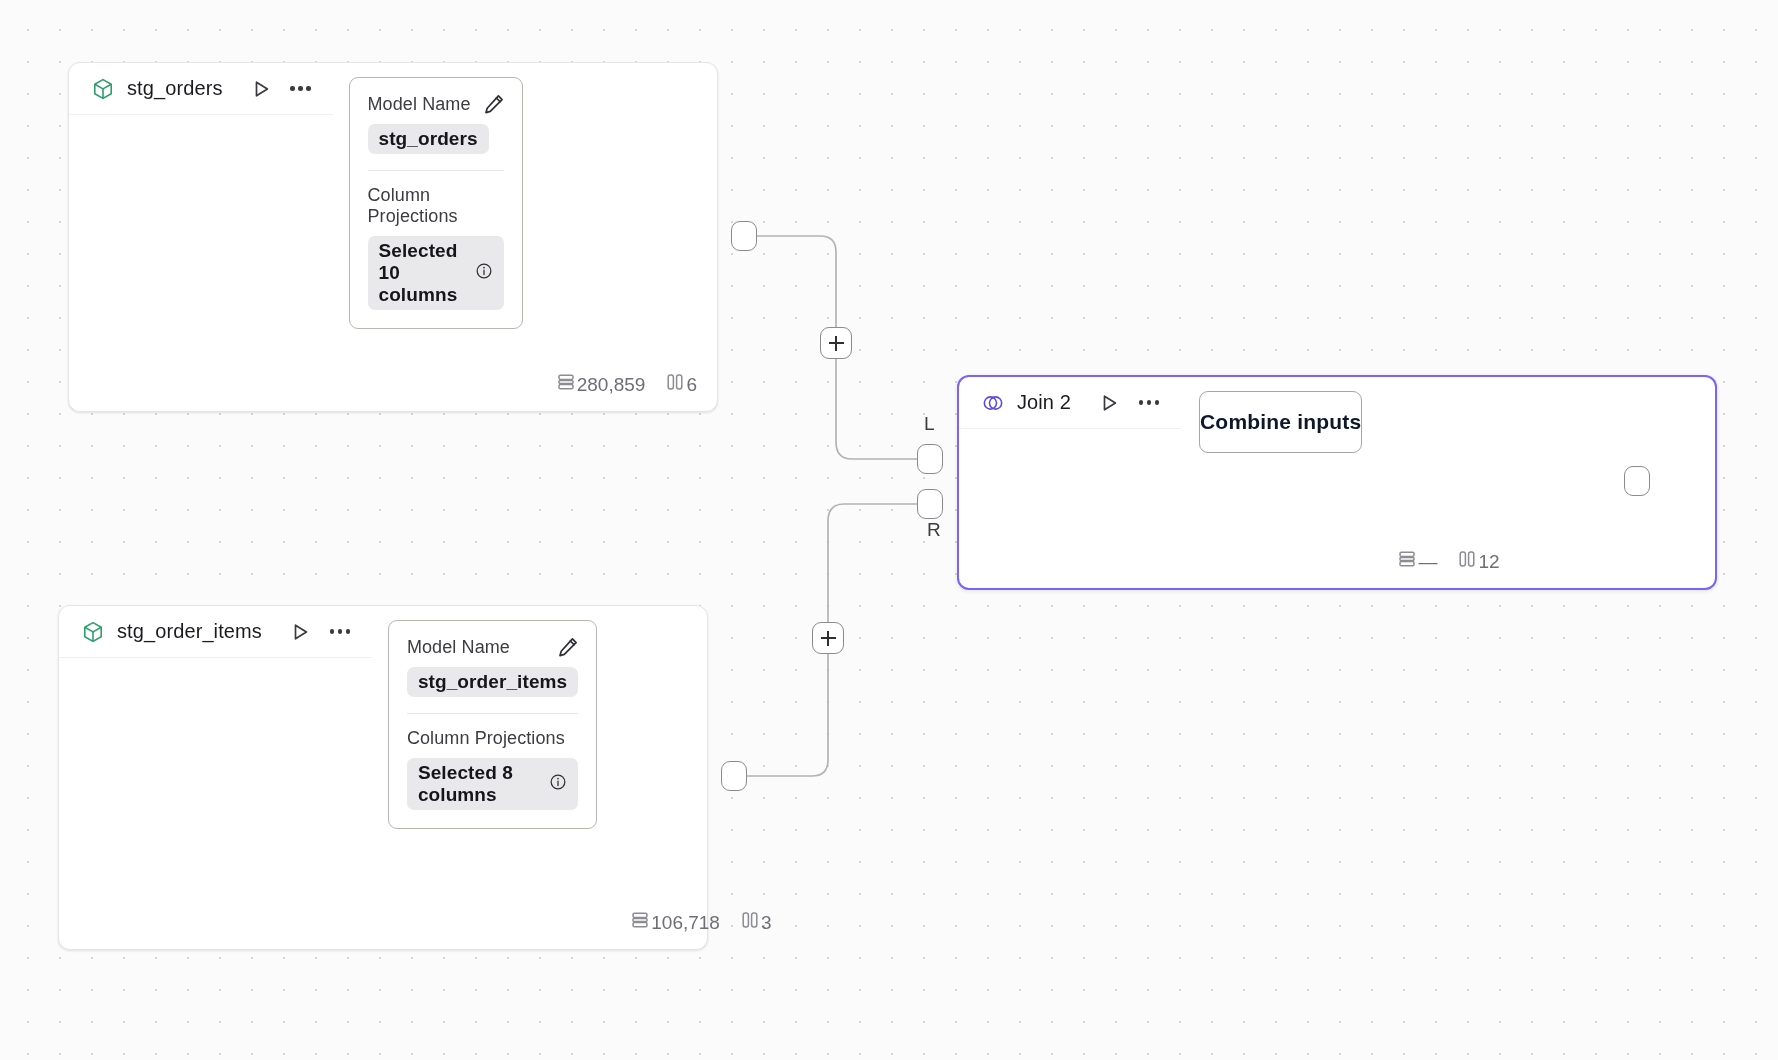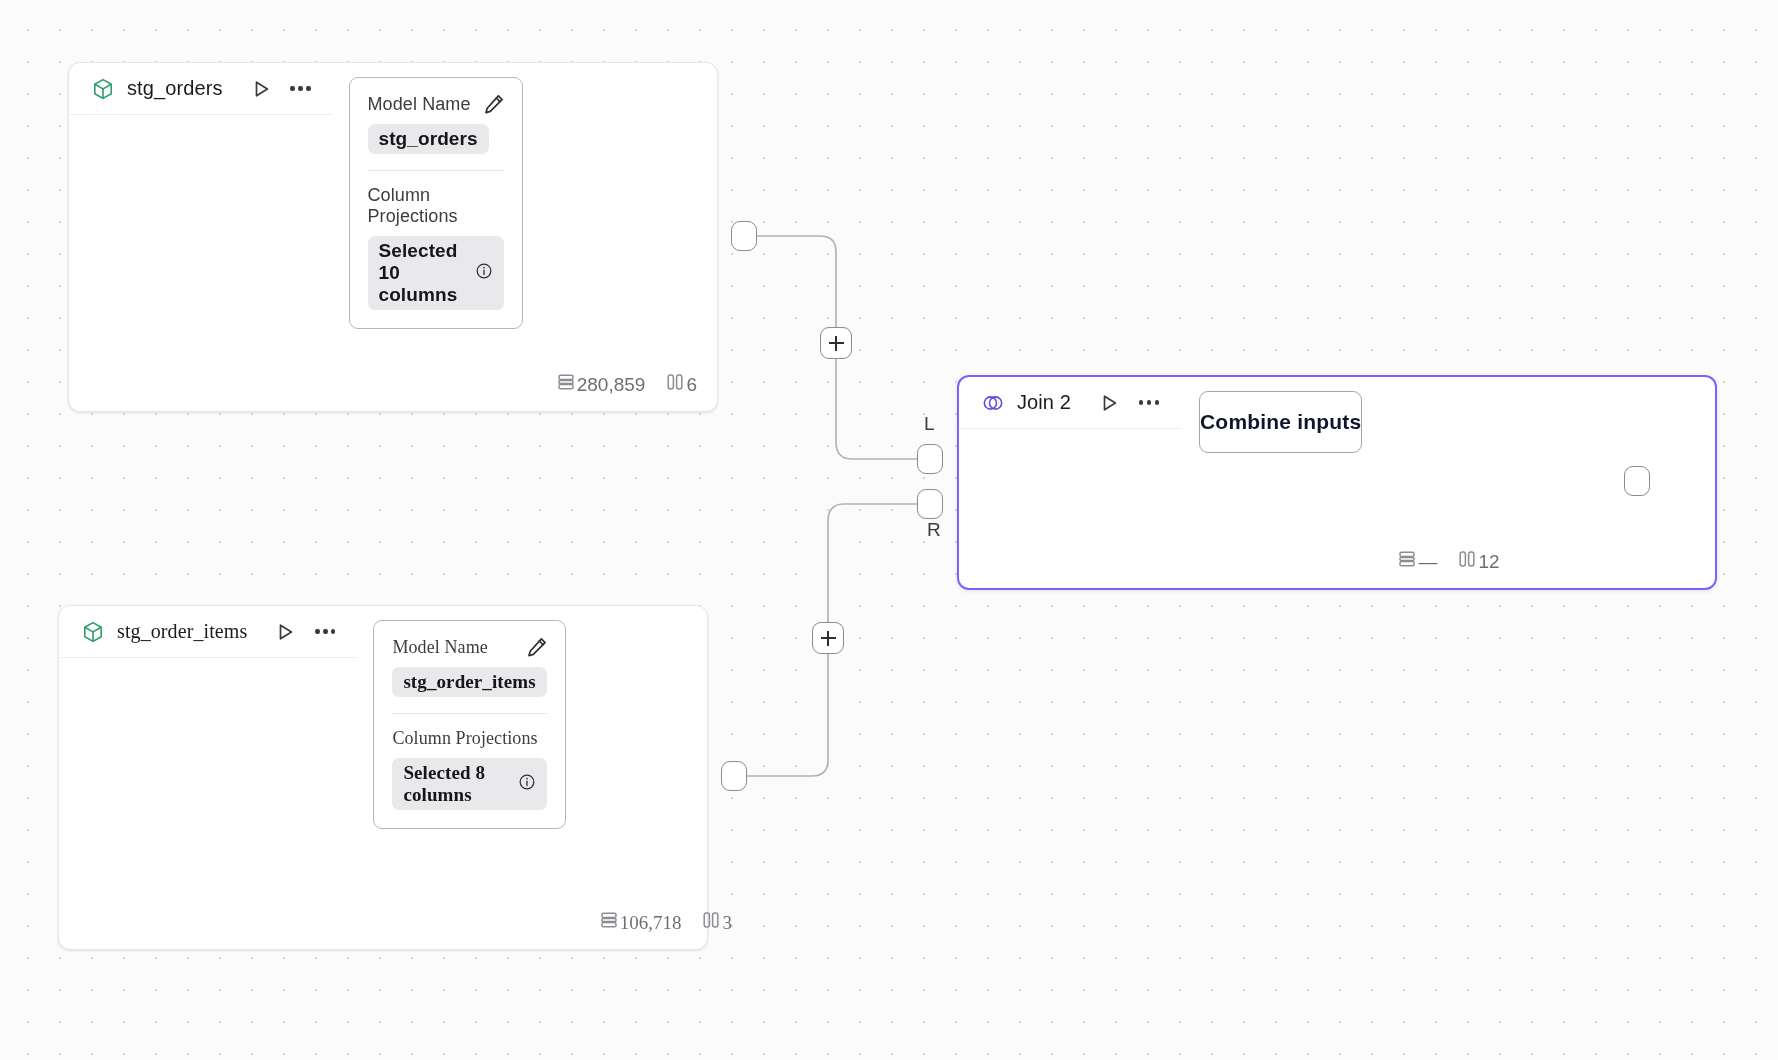--- a/index.html
+++ b/index.html
@@ -274,21 +274,21 @@
             <rect x="12.6" y="4" width="5.2" height="14" rx="2.2"></rect>
           </svg>
         </span>
         <span>6</span>
       </span>
     </div>
   </div>
 
   <div class="port" style="left:731px; top:221px;"></div>
 
-  <div class="node" style="left:58px; top:605px; width:650px; height:345px;font-family:Liberation Serif, serif;">
+  <div class="node" style="left:58px; top:605px; width:650px; height:345px;">
     <div class="node-header">
       <span class="node-type-icon">
         <svg width="24" height="24" viewBox="0 0 24 24" fill="none" stroke="#2e9e6b" stroke-width="1.6" stroke-linejoin="round">
           <path d="M12 2.6 L20.2 7.2 V16.8 L12 21.4 L3.8 16.8 V7.2 Z"></path>
           <path d="M3.8 7.2 L12 11.9 L20.2 7.2"></path>
           <path d="M12 11.9 V21.4"></path>
         </svg>
       </span>
       <span class="node-title">stg_order_items</span>
       <span class="header-spacer"></span>

